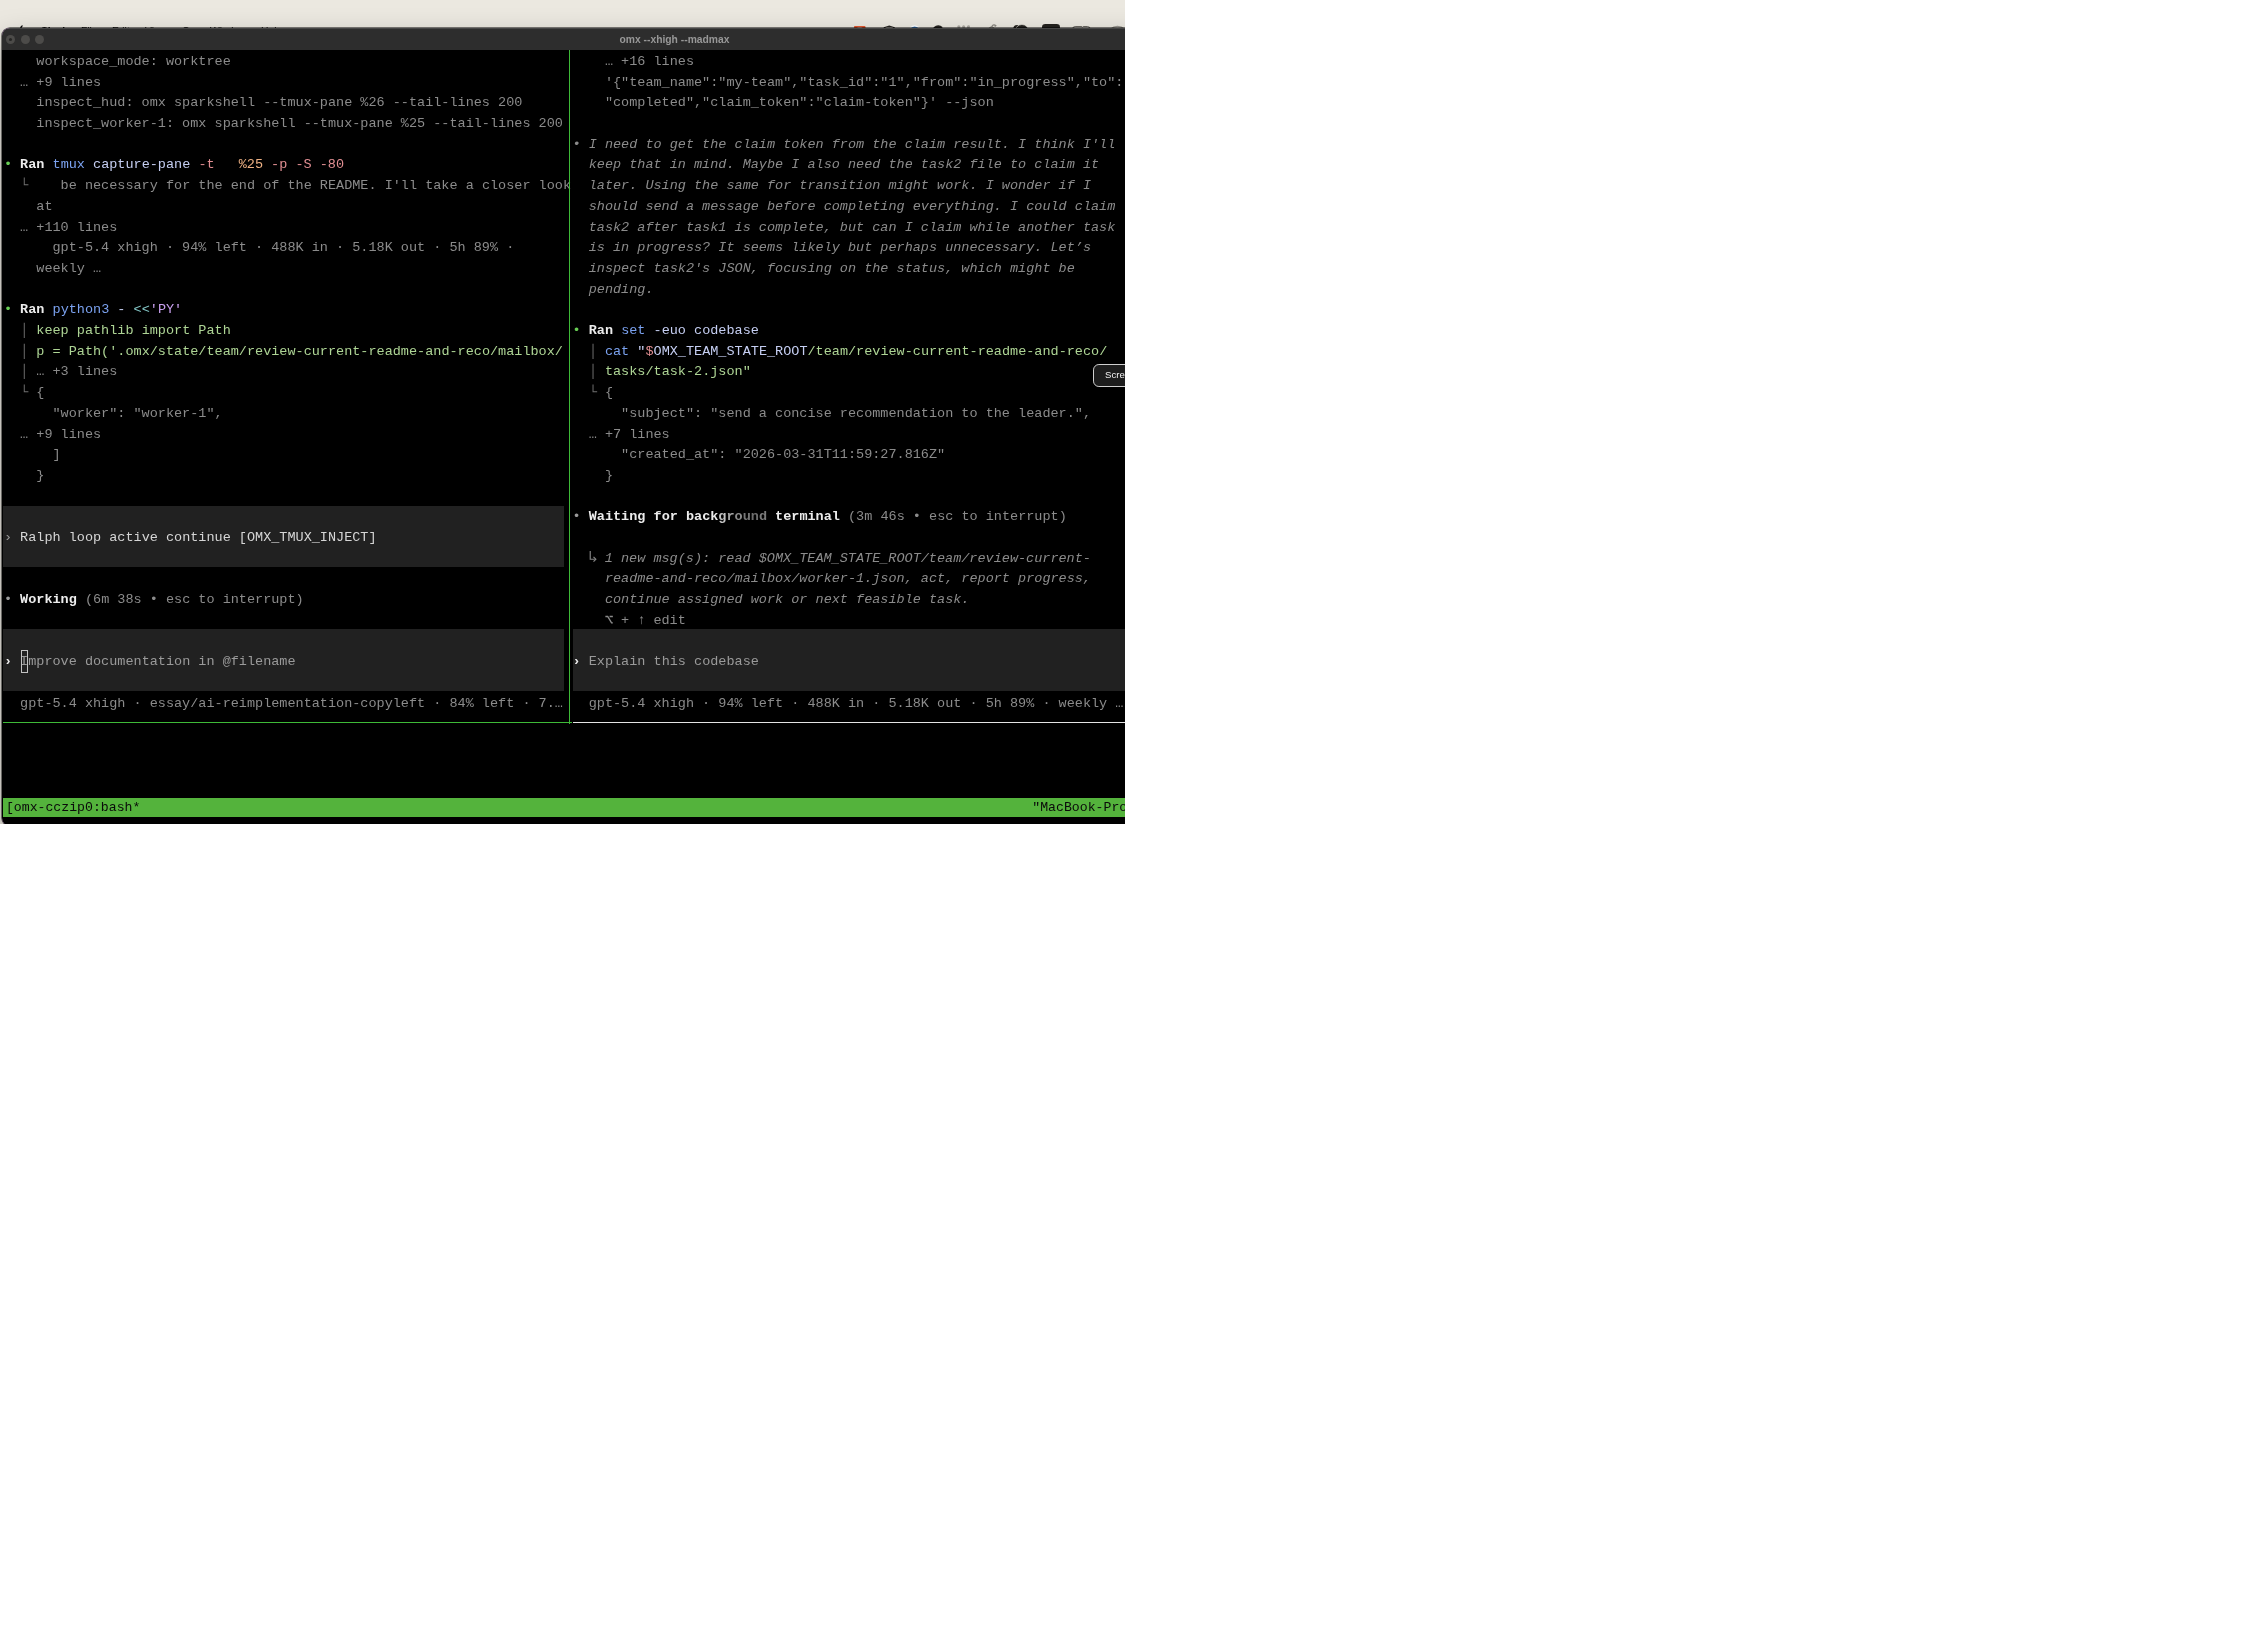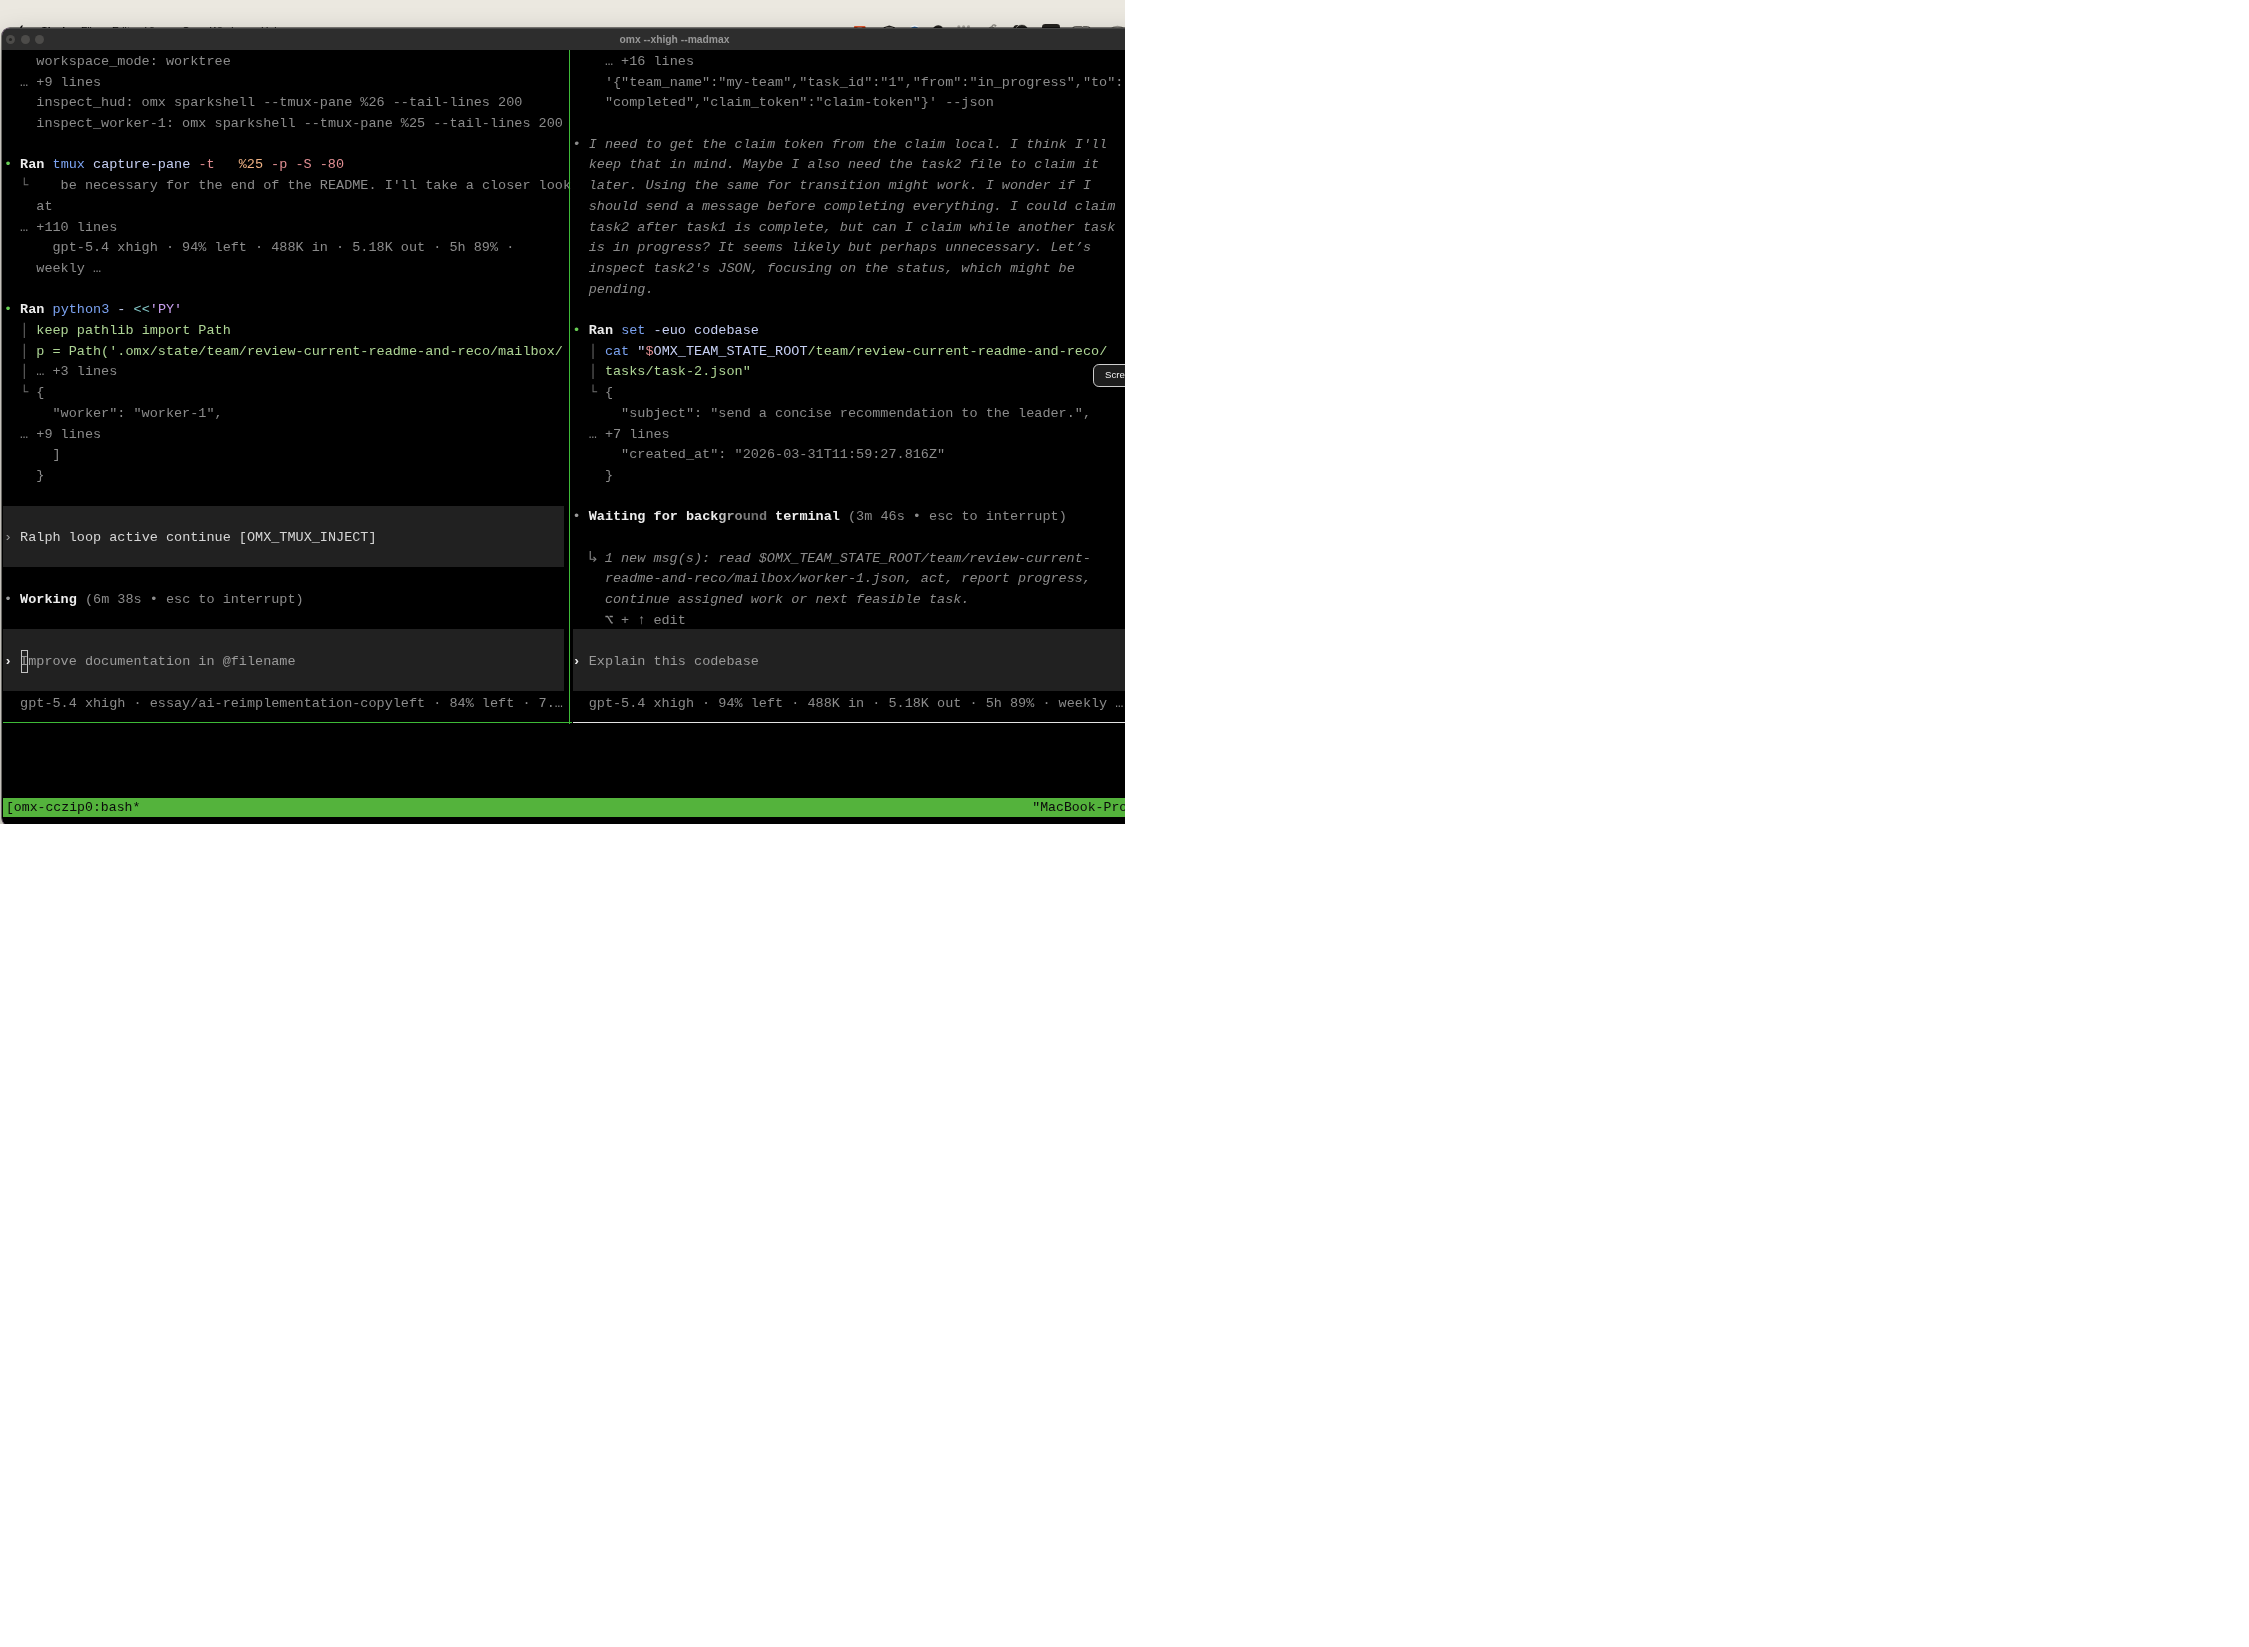--- a/index.html
+++ b/index.html
@@ -192,21 +192,21 @@
 <s class="g2">•</s> <s class="b">Working</s> (6m 38s • esc to interrupt)
 
 
 <s class="b">›</s> <s class="g2">Improve documentation in @filename</s>
 
   gpt-5.4 xhigh · essay/ai-reimplementation-copyleft · 84% left · 7.…</pre>
       <pre id="rp" style="left:571px; top:1.9px; font-size:13.5px;">    … +16 lines
     '{"team_name":"my-team","task_id":"1","from":"in_progress","to":
     "completed","claim_token":"claim-token"}' --json
 
-<s class="it">• I need to get the claim token from the claim local. I think I'll</s>
+<s class="it">• I need to get the claim token from the claim result. I think I'll</s>
 <s class="it">  keep that in mind. Maybe I also need the task2 file to claim it</s>
 <s class="it">  later. Using the same for transition might work. I wonder if I</s>
 <s class="it">  should send a message before completing everything. I could claim</s>
 <s class="it">  task2 after task1 is complete, but can I claim while another task</s>
 <s class="it">  is in progress? It seems likely but perhaps unnecessary. Let’s</s>
 <s class="it">  inspect task2's JSON, focusing on the status, which might be</s>
 <s class="it">  pending.</s>
 
 <s class="gn">•</s> <s class="b">Ran</s> <s class="bl">set</s> <s class="lv">-euo codebase</s>
   <s class="dm">│</s> <s class="bl">cat</s> <s class="lv">"</s><s class="rd">$</s><s class="lv">OMX_TEAM_STATE_ROOT</s><s class="cg">/team/review-current-readme-and-reco/</s>

